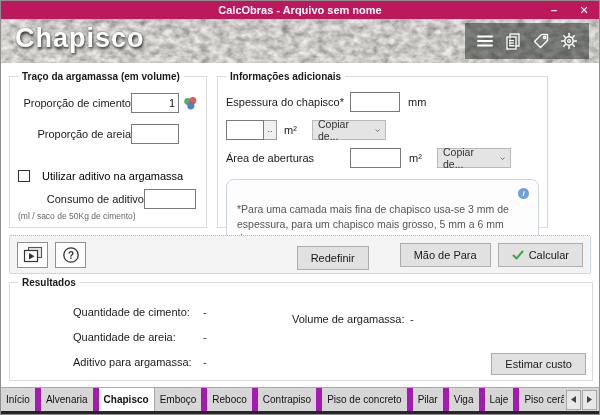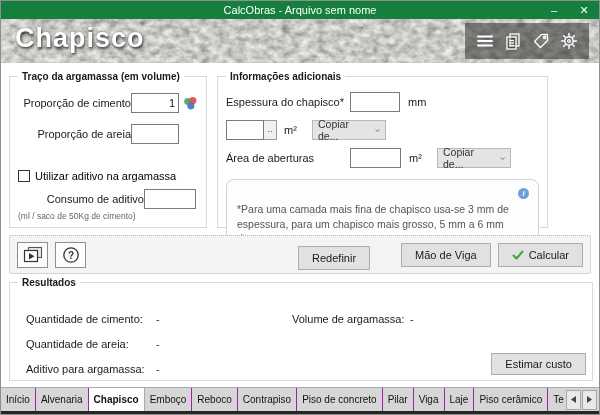--- a/index.html
+++ b/index.html
@@ -1,20 +1,20 @@
 <!DOCTYPE html>
 <html><head>
 <meta charset="utf-8">
 <style>
   * { margin:0; padding:0; box-sizing:border-box; }
   body { background:#c0c0c0; font-family:"Liberation Sans","DejaVu Sans",sans-serif; }
   .window { position:relative; width:600px; height:415px; background:#fff; border:1px solid #8f8f8f; overflow:hidden; }
 
   
-  .titlebar { position:absolute; top:0; left:0; right:0; height:18px; background:#15803d; color:#fff; display:flex; align-items:center; justify-content:center; font-size:11px; font-weight:normal; }
+  .titlebar { position:absolute; top:0; left:0; right:0; height:18px; background:#be185d; color:#fff; display:flex; align-items:center; justify-content:center; font-size:11px; font-weight:bold; }
   .titlebar .win-controls { position:absolute; right:0; top:0; height:18px; display:flex; }
   .win-btn { width:30px; height:18px; display:flex; align-items:center; justify-content:center; color:#fff; font-size:11px; cursor:default; }
 
   
   .header { position:absolute; top:18px; left:0; right:0; height:44px; background:#8f8d8a; overflow:hidden; }
   .header svg.texture { position:absolute; inset:0; width:100%; height:100%; }
   .header-title { position:absolute; left:14px; top:4px; font-size:27px; font-weight:bold; color:#fff; letter-spacing:1px; text-shadow:1px 2px 3px rgba(0,0,0,.65), 0 0 2px rgba(0,0,0,.4); }
   .header-icons { position:absolute; right:10px; top:4px; bottom:4px; width:124px; background:rgba(42,48,44,.55); display:flex; align-items:center; justify-content:space-around; padding:0 6px; }
   .hicon { width:22px; height:22px; display:flex; align-items:center; justify-content:center; cursor:pointer; }
 
@@ -24,21 +24,21 @@
 
   .gb-traco { left:8px; top:52px; width:198px; height:157px; }
   .gb-info  { left:216px; top:52px; width:331px; height:157px; }
 
   .frow { display:flex; align-items:center; margin-top:9px; }
   .frow label { font-size:11px; color:#1a1a1a;text-align:right; }
   .tinput { height:20px; border:1px solid #7a7a7a; background:#fff; font-size:11px; padding:0 3px; font-family:inherit; color:#111; }
   .t-label { flex:1; }
   .num { text-align:right; }
 
-  .cb-row { margin-top:26px; display:flex; align-items:center; gap:5px; }
+  .cb-row { margin-top:26px; display:flex; align-items:center; gap:12px; }
   .checkbox { width:12px; height:12px; border:1px solid #333; background:#fff; display:inline-block; }
   .hint { font-size:8.5px; color:#666; margin-top:2px; }
 
   .irow { display:flex; align-items:center; margin-top:8px; }
   .i-label { width:124px; font-size:11px; color:#1a1a1a; }
   .unit { font-size:11px; color:#1a1a1a; margin-left:8px; width:22px; }
   .mini-btn { width:13px; height:20px; border:1px solid #999; border-left:none; background:#f0f0f0; font-size:9px; line-height:17px; text-align:center; color:#444; cursor:pointer; }
   .dropdown { margin-left:6px; width:74px; height:20px; background:#e4e4e4; border:1px solid #b9b9b9; display:flex; align-items:center; justify-content:space-between; padding:0 5px; font-size:10.5px; color:#333; cursor:pointer;gap:21px; }
 
   .note { position:relative; margin-top:11px; border:1px solid #ccd5df; border-radius:8px; background:#fdfdfd; padding:22px 28px 6px 10px; font-size:10.5px; color:#555; line-height:1.4; }
@@ -46,31 +46,31 @@
 
   
   .actionbar { position:absolute; left:8px; right:8px; top:234px; height:39px; background:#f4f4f4; border:1px dotted #aab8cc; border-radius:2px; display:flex; align-items:center; padding:0 7px; gap:7px; }
   .icon-btn { width:31px; height:26px; background:#fdfdfd; border:1px solid #8f8f8f; display:flex; align-items:center; justify-content:center; cursor:pointer; }
   .spacer { flex:1; }
   .btn { height:24px; padding:0 13px; background:#e1e1e1; border:1px solid #adadad; font-size:11px; color:#1a1a1a; font-family:inherit; display:inline-flex; align-items:center; gap:5px; cursor:pointer; }
 
   
   .gb-res { left:8px; right:8px; top:276px; width:584px; height:104px; }
   .res-left { position:absolute; left:16px; top:18px; }
-  .res-row { display:flex; height:25px; align-items:center; }
+  .res-row { display:flex; height:25px; align-items:flex-start;margin-left:47px; }
   .res-label { width:130px; font-size:11px; color:#1a1a1a; }
   .res-value { font-size:11px; color:#333; }
   .res-right { position:absolute; left:282px; top:18px; display:flex; height:25px; align-items:center; }
   .res-right .res-label { width:118px; }
   .estimar { position:absolute; right:6px; bottom:5px; height:22px; }
 
   
   .tabbar { position:absolute; left:0; right:0; bottom:3px; height:24px; background:#d6d6d6; border-top:1px solid #aaa; display:flex; align-items:stretch; }
   .tabs { flex:1; display:flex; overflow:hidden; }
-  .tab { flex:none; padding:0 5px; font-size:10px; color:#111; display:flex; align-items:center; border-right:1px solid #a21caf; white-space:nowrap; cursor:pointer; }
+  .tab { flex:none; padding:0 5px; font-size:10px; color:#111; display:flex; align-items:center; border-right:6px solid #a21caf; white-space:nowrap; cursor:pointer; }
   .tab.active { background:#fff; font-weight:bold; border-right:1px solid #aaa; }
   .tab-scroll { display:flex; align-items:center; gap:1px; padding:0 2px; }
   .scroll-btn { width:15px; height:20px; background:#e8e8e8; border:1px solid #a8a8a8; display:flex; align-items:center; justify-content:center; cursor:pointer; }
   .bottom-edge { position:absolute; left:0; right:0; bottom:0; height:3px; background:#262626; }
 </style>
 </head>
 <body>
 
 <div class="window">
 
@@ -209,21 +209,21 @@
       </svg>
     </span>
     <span class="icon-btn">
       <svg width="20" height="20" viewBox="0 0 20 20">
         <circle cx="10" cy="10" r="7.2" fill="none" stroke="#333" stroke-width="1.3"></circle>
         <text x="10" y="13.6" text-anchor="middle" font-size="10" font-weight="bold" fill="#333" font-family="Liberation Sans, sans-serif">?</text>
       </svg>
     </span>
     <span class="spacer"></span>
     <button class="btn" style="margin-right:24px;margin-top:6px;">Redefinir</button>
-    <button class="btn">Mão de Viga</button>
+    <button class="btn">Mão de Para</button>
     <button class="btn">
       <svg width="12" height="12" viewBox="0 0 12 12">
         <polyline points="1.5,6.5 4.5,9.5 10.5,2.5" fill="none" stroke="#3fa63f" stroke-width="2" stroke-linecap="round" stroke-linejoin="round"></polyline>
       </svg>
       <span>Calcular</span>
     </button>
   </div>
 
   <fieldset class="gb gb-res">
     <legend>Resultados</legend>

